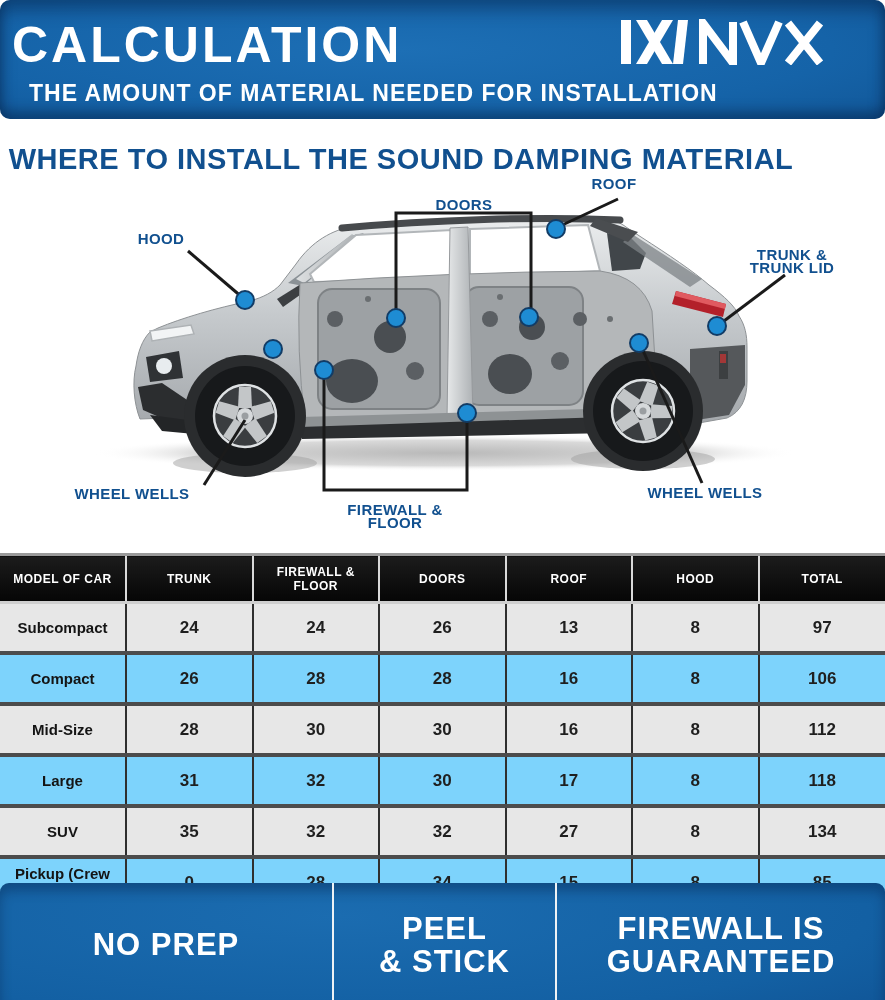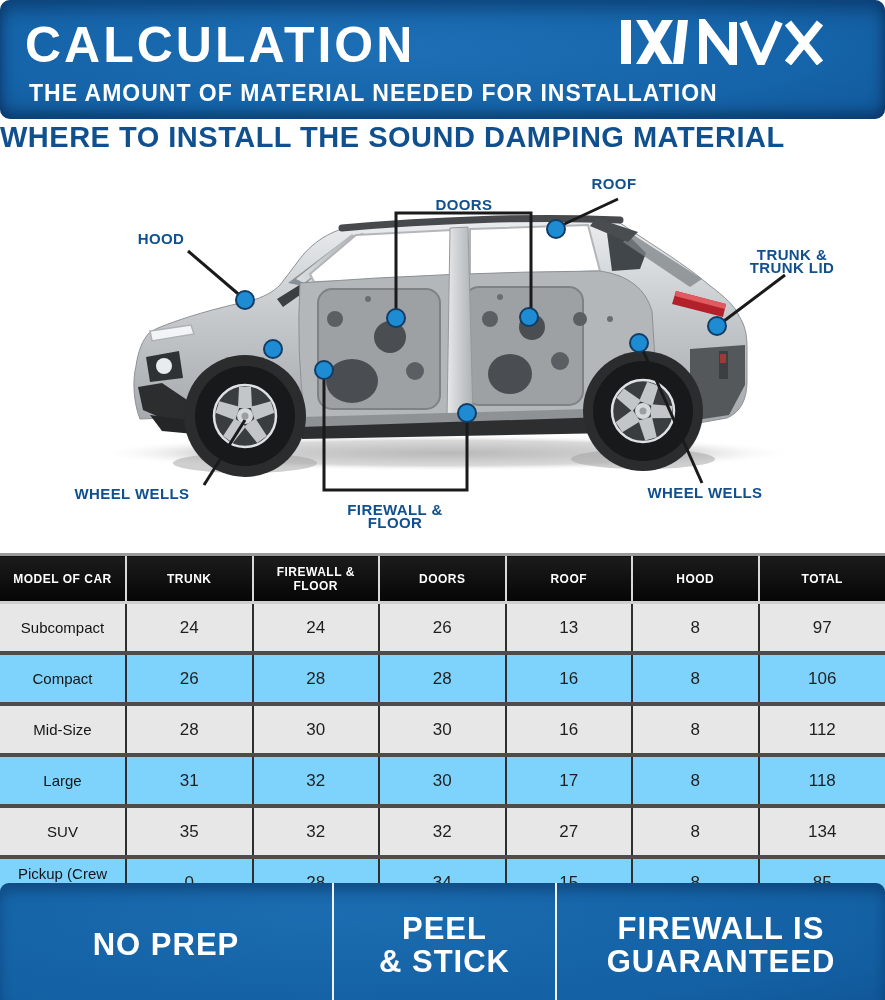--- a/index.html
+++ b/index.html
@@ -9,32 +9,32 @@
     -webkit-font-smoothing:antialiased;
   }
   
   .header{
     position:absolute;left:0;top:0;width:885px;height:119px;
     border-radius:10px;
     background:radial-gradient(140% 160% at 45% 42%, #1d6fb5 0%, #1563a8 35%, #0f4e8c 68%, #0a335f 100%);
     box-shadow:inset 0 10px 16px rgba(4,18,45,.35), inset 0 -8px 12px rgba(4,18,45,.35);
   }
   .header-title{
-    position:absolute;left:25px;top:16px;
+    position:absolute;left:12px;top:16px;
     font-size:50px;font-weight:bold;letter-spacing:3px;color:#ffffff;
   }
   .header-subtitle{
     position:absolute;left:29px;top:80px;
     font-size:23px;font-weight:bold;letter-spacing:1px;color:#ffffff;white-space:nowrap;
   }
   .logo{position:absolute;right:26px;top:19px;}
   
   .hero{position:absolute;left:0;top:119px;width:885px;height:434px;background:#fff;}
   .hero-heading{
-    position:absolute;left:0;top:2px;width:802px;
+    position:absolute;left:0;top:24px;width:802px;text-align:center;
     font-size:29px;font-weight:bold;letter-spacing:.5px;color:#11508f;white-space:nowrap;
   }
   .diagram-svg{position:absolute;left:0;top:0;}
   .diag-label{
     position:absolute;color:#11508f;font-weight:bold;font-size:15px;
     letter-spacing:.4px;text-align:center;line-height:13px;white-space:nowrap;z-index:5;
   }
   .lbl-hood{left:111px;top:113px;width:100px;}
   .lbl-doors{left:414px;top:79px;width:100px;}
   .lbl-roof{left:564px;top:58px;width:100px;}
@@ -47,21 +47,21 @@
   table{width:885px;border-collapse:collapse;table-layout:fixed;border-top:3px solid #9a9a9a;}
   col.c-model{width:126px;}
   thead th{
     background:linear-gradient(180deg,#1c1c1c,#050505);
     color:#ffffff;font-size:12px;font-weight:bold;letter-spacing:.5px;
     height:41px;padding:2px 6px;vertical-align:middle;border-left:2px solid #d9d9d9;margin-left:40px;
   }
   thead th:first-child{border-left:none;}
   tbody td{
     height:43px;text-align:center;vertical-align:middle;
-    font-size:17px;font-weight:normal;color:#1f1f1f;
+    font-size:17px;font-weight:bold;color:#1f1f1f;
     border-left:2px solid #2f2f2f;padding:2px 10px;line-height:18px;
   }
   tbody td:first-child{border-left:none;font-size:15px;color:#141414;}
   tbody tr{border-top:4px solid #4c4c4c;}
   tbody tr:first-child{border-top:3px solid #cfcfcf;}
   tbody tr.odd{background:#e7e7e7;}
   tbody tr.even{background:#7dd3fc;}
   .table-bottom-band{width:885px;height:6px;background:linear-gradient(180deg,#d9d8d6,#8f8f8d);}
   
   .footer{

